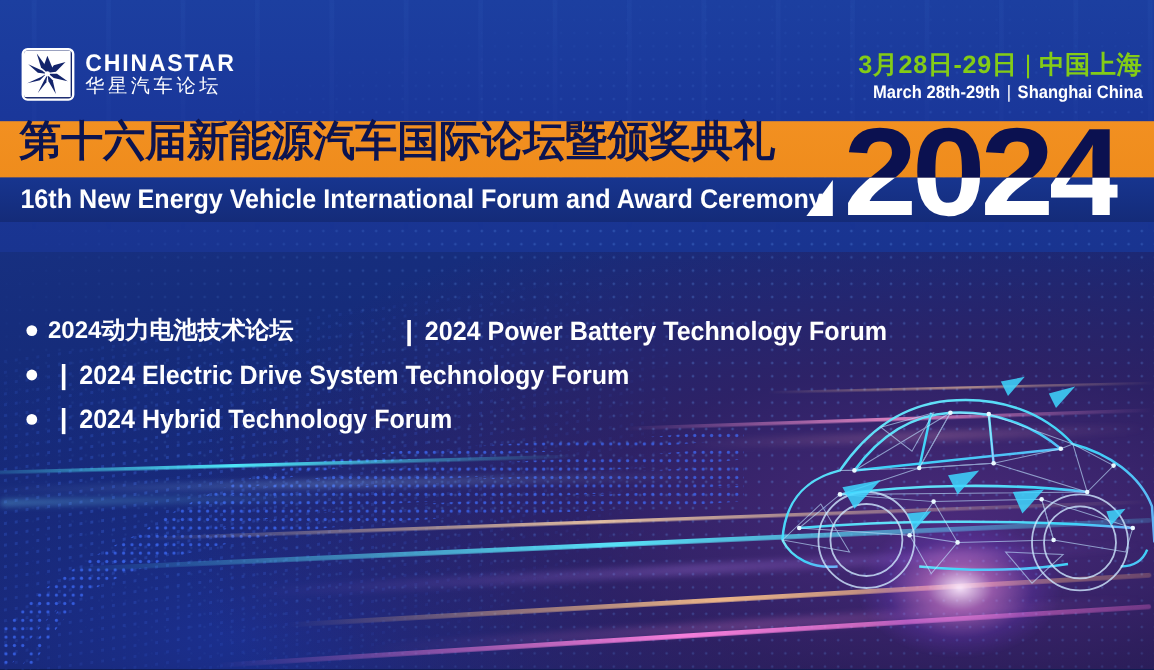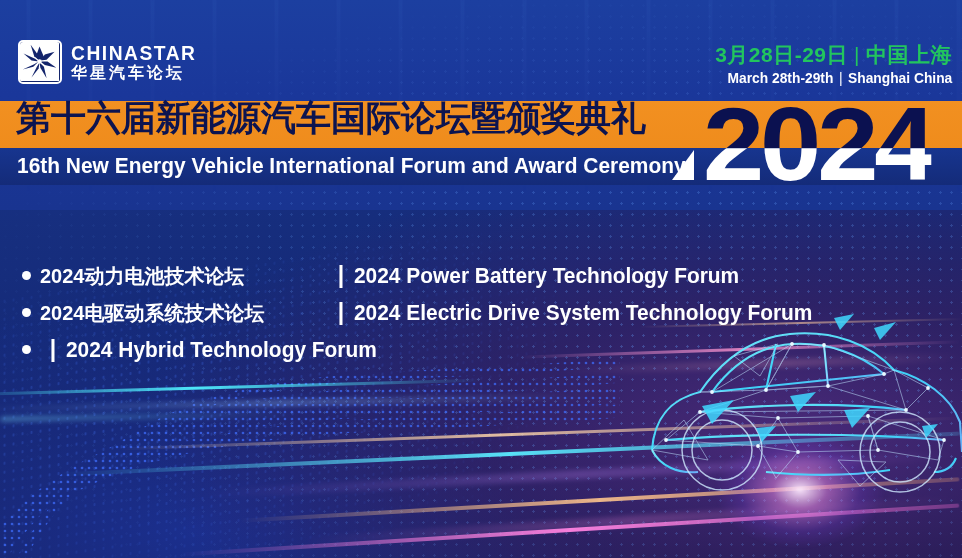--- a/index.html
+++ b/index.html
@@ -86,29 +86,29 @@
     border:2.5px solid #fff; border-radius:5px;
     position:relative; overflow:hidden; background:#13246b;
   }
   .logo-txt { display:flex; flex-direction:column; gap:2px; }
   .logo-en {
     color:#fff; font-weight:bold; font-size:20px; letter-spacing:1.6px;
     line-height:1; font-family:"Liberation Sans", sans-serif;
     transform:scaleX(.96); transform-origin:left center;
   }
   .logo-cn {
-    color:#fff; font-weight:bold; font-size:16px; letter-spacing:3px;
+    color:#fff; font-weight:normal; font-size:16px; letter-spacing:3px;
     line-height:1;
   }
 
   .datebox {
     position:absolute; right:10px; top:42px; text-align:right;
   }
   .date-cn {
-    color:#22c55e; font-weight:bold; font-size:21px; letter-spacing:.5px;
+    color:#84cc16; font-weight:bold; font-size:21px; letter-spacing:.5px;
     line-height:1.25; white-space:nowrap;
   }
   .date-en {
     color:#fff; font-weight:bold; font-size:15px; line-height:1.3;
     white-space:nowrap; transform:scaleX(.92); transform-origin:right center;
   }
   .date-sep { padding:0 6px; font-weight:normal; }
 
   
   .band-orange {
@@ -275,21 +275,20 @@
 
   <div class="flist">
     <div class="frow">
       <span class="fbullet"></span>
       <span class="fcn">2024动力电池技术论坛</span>
       <span class="fpipe">|</span>
       <span class="fen">2024 Power Battery Technology Forum</span>
     </div>
     <div class="frow">
       <span class="fbullet"></span>
-      <span class="fcn">2024电驱动系统技术论坛</span>
       <span class="fpipe">|</span>
       <span class="fen">2024 Electric Drive System Technology Forum</span>
     </div>
     <div class="frow">
       <span class="fbullet"></span>
       <span class="fpipe">|</span>
       <span class="fen">2024 Hybrid Technology Forum</span>
     </div>
   </div>
 

